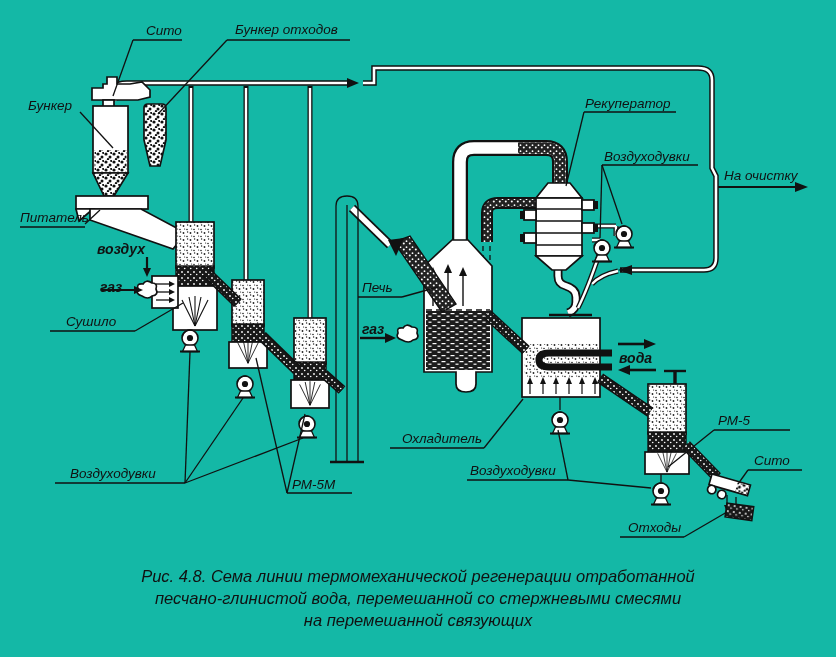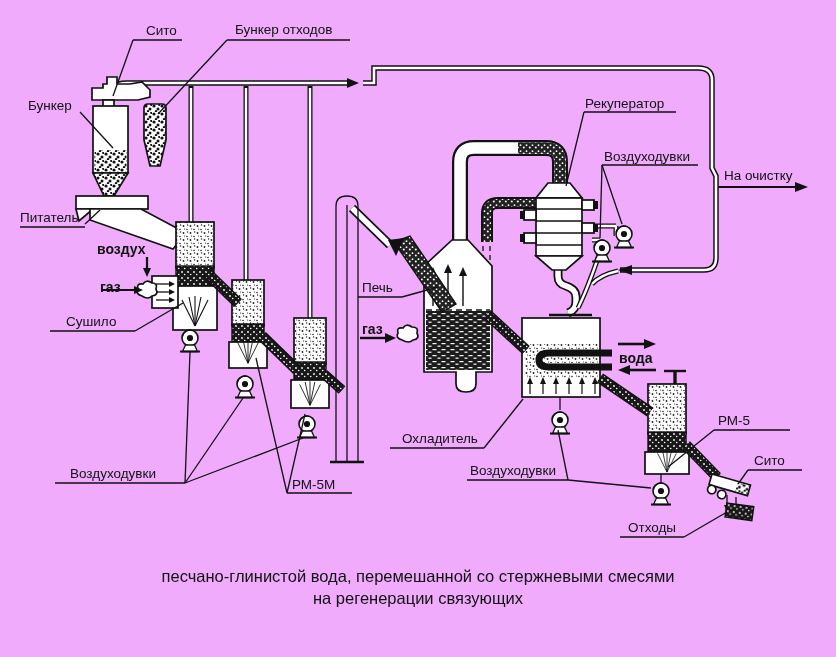--- a/index.html
+++ b/index.html
@@ -1,16 +1,16 @@
 <!DOCTYPE html>
 <html><head>
 <meta charset="utf-8">
 <style>
   html,body{margin:0;padding:0;background:#fff;}
-  .page{position:relative;width:836px;height:657px;background:#f0abfc;font-family:"Liberation Sans",sans-serif;}
+  .page{position:relative;width:836px;height:657px;background:#14b8a6;font-family:"Liberation Sans",sans-serif;font-style:italic;}
   svg{position:absolute;left:0;top:0;}
   svg text{font-family:"Liberation Sans",sans-serif;font-size:13.5px;fill:#111;}
   svg text.b{font-weight:bold;font-size:14px;}
   .caption{position:absolute;left:0;top:566px;width:836px;text-align:center;
            font-size:16.5px;color:#111;line-height:1.32;}
   .po{fill:none;stroke:#111;}
   .pi{fill:none;stroke:#fff;}
   .ln{stroke:#111;stroke-width:1.3;fill:none;}
   .ol{fill:#fff;stroke:#111;stroke-width:1.7;}
   .ar{fill:#111;stroke:none;}
@@ -331,16 +331,17 @@
     <text x="619" y="363" class="b">вода</text>
     <text x="402" y="443">Охладитель</text>
     <text x="470" y="475">Воздуходувки</text>
     <text x="718" y="425">РМ-5</text>
     <text x="754" y="465">Сито</text>
     <text x="628" y="532">Отходы</text>
   </g>
 </svg>
 
 <div class="caption">
+  <div>Рис. 4.8. Сема линии термомеханической регенерации отработанной</div>
   <div>песчано-глинистой вода, перемешанной со стержневыми смесями</div>
-  <div>на регенерации связующих</div>
+  <div>на перемешанной связующих</div>
 </div>
 </div>
 
 </body></html>

